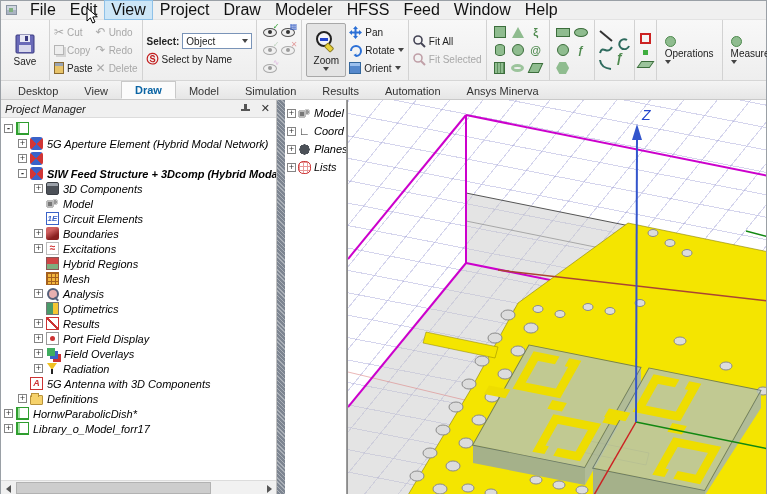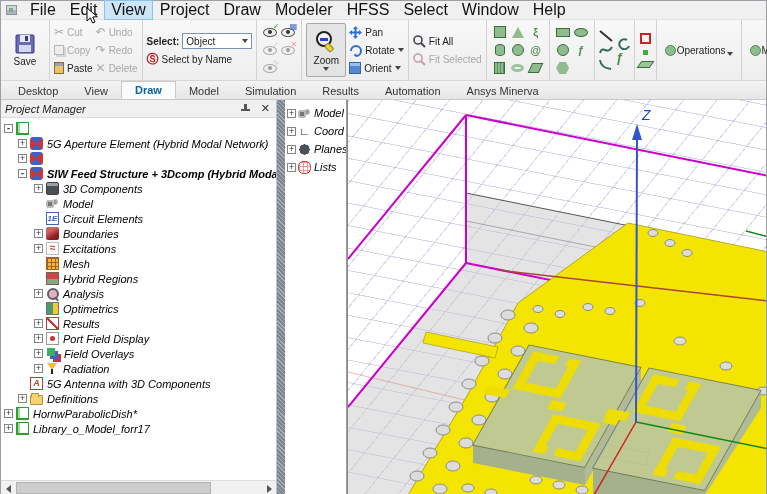--- a/index.html
+++ b/index.html
@@ -39,21 +39,21 @@
   .cyl{display:inline-block;width:10px;height:12px;background:#8fbc8f;border:1px solid #3c6e3c;border-radius:5px/3px;}
   .poly{display:inline-block;width:11px;height:12px;border:1px solid #3c6e3c;background:repeating-linear-gradient(90deg,#8fbc8f 0 2px,#5e8f5e 2px 3px);}
   .torus{display:inline-block;width:13px;height:8px;border:3px solid #9cc49c;border-radius:50%;}
   .bendp{display:inline-block;width:11px;height:10px;background:#8fbc8f;border:1px solid #3c6e3c;transform:skewX(-25deg);}
   .hexa{display:inline-block;width:13px;height:12px;background:#8fbc8f;clip-path:polygon(25% 0,75% 0,100% 50%,75% 100%,25% 100%,0 50%);}
   .gchar{color:#4e8a4e;font-size:11px;line-height:11px;font-weight:bold;}
   .rbox{width:11px;height:11px;border:2px solid #cc2222;background:transparent;}
   .gpoint{width:5px;height:5px;background:#3fae3f;margin:3px;}
   .gplane{width:13px;height:7px;background:#9cc49c;border:1px solid #3c6e3c;transform:skewX(-35deg);}
   .opcircle{width:11px;height:11px;border-radius:50%;background:#8fbc8f;border:1px solid #4e8a4e;}
-  .stack{display:flex;flex-direction:row;align-items:flex-end;gap:1px;padding:0 4px;}
+  .stack{display:flex;flex-direction:column;align-items:flex-start;gap:1px;padding:0 4px;}
   .grid3{display:grid;grid-template-columns:repeat(3,18px);grid-auto-rows:18px;align-items:center;justify-items:center;}
   .grid2{display:grid;grid-template-columns:repeat(2,18px);grid-auto-rows:18px;align-items:center;justify-items:center;}
 
   
   .ribbontabs{height:19px;background:linear-gradient(#f4f4f4,#e6e6e6);display:flex;align-items:flex-end;font-size:11px;color:#333;border-bottom:1px solid #c9c9c9;padding-left:4px;}
   .rtab{padding:2px 13px 2px;cursor:default;}
   .rtab.active{background:#fbfbfb;color:#0a64a4;border:1px solid #c9c9c9;border-bottom:1px solid #fbfbfb;font-weight:bold;}
 
   
   .main{display:flex;height:395px;background:#e8e8e8;font-style:italic;}
@@ -136,21 +136,21 @@
     <span class="appicon">
         <i></i>
       </span>
     <span class="mitem">File</span>
     <span class="mitem">Edit</span>
     <span class="mitem hov">View</span>
     <span class="mitem">Project</span>
     <span class="mitem">Draw</span>
     <span class="mitem">Modeler</span>
     <span class="mitem">HFSS</span>
-    <span class="mitem">Select</span>
+    <span class="mitem">Feed</span>
     <span class="mitem">Window</span>
     <span class="mitem">Help</span>
   </div>
 
   <svg class="cursor" width="14" height="18" viewBox="0 0 14 18">
     <path d="M2,1 L2,14 L5.4,10.9 L7.6,16 L10,15 L7.8,10 L12.3,9.7 Z" fill="#fff" stroke="#000" stroke-width="1"></path>
   </svg>
 
   <div class="toolbar">
 
@@ -413,27 +413,27 @@
             <span class="ic ic-boundaries"></span>
             <span>Boundaries</span>
           </div>
         <div class="trow lvl2">
             <span class="exp">+</span>
             <span class="ic ic-excitations"></span>
             <span>Excitations</span>
           </div>
         <div class="trow lvl2 exp0">
             <span class="exp"></span>
+            <span class="ic ic-hybrid"></span>
+            <span>Hybrid Regions</span>
+          </div>
+        <div class="trow lvl2 exp0">
+            <span class="exp"></span>
             <span class="ic ic-mesh"></span>
             <span>Mesh</span>
-          </div>
-        <div class="trow lvl2 exp0">
-            <span class="exp"></span>
-            <span class="ic ic-hybrid"></span>
-            <span>Hybrid Regions</span>
           </div>
         <div class="trow lvl2">
             <span class="exp">+</span>
             <span class="ic ic-analysis"></span>
             <span>Analysis</span>
           </div>
         <div class="trow lvl2 exp0">
             <span class="exp"></span>
             <span class="ic ic-optimetrics"></span>
             <span>Optimetrics</span>

